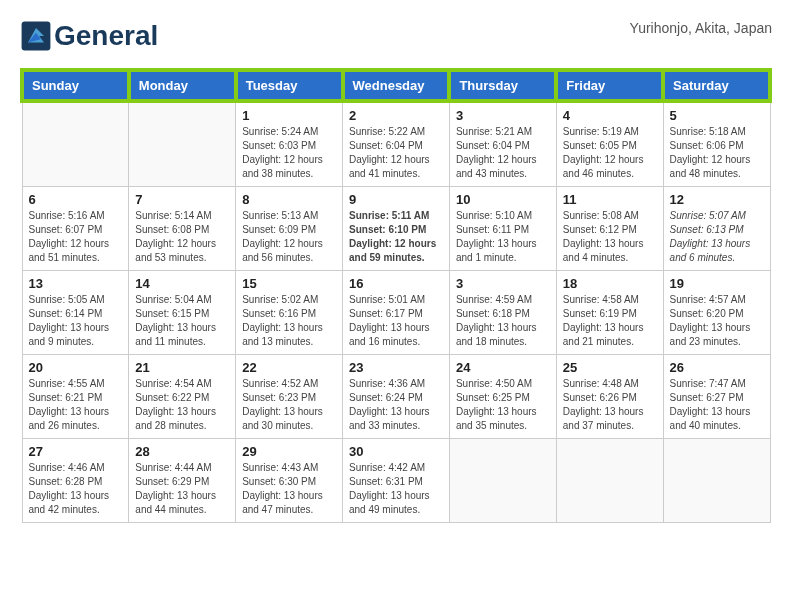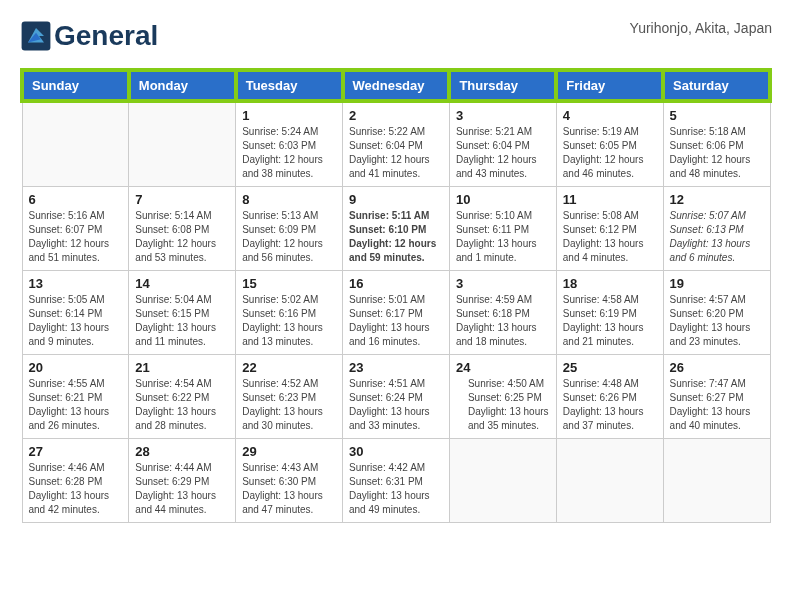--- a/index.html
+++ b/index.html
@@ -273,28 +273,28 @@
         </td>
         <td>
           <span class="day-number">22</span>
           <div class="day-info" style="white-space: pre-line;">Sunrise: 4:52 AM
 Sunset: 6:23 PM
 Daylight: 13 hours
 and 30 minutes.</div>
         </td>
         <td>
           <span class="day-number">23</span>
-          <div class="day-info" style="white-space: pre-line;">Sunrise: 4:51 AM
+          <div class="day-info" style="white-space: pre-line;">Sunrise: 4:36 AM
 Sunset: 6:24 PM
 Daylight: 13 hours
 and 33 minutes.</div>
         </td>
         <td>
           <span class="day-number">24</span>
-          <div class="day-info" style="white-space: pre-line; margin-left: 12px;">Sunrise: 4:50 AM
+          <div class="day-info" style="white-space: pre-line;">Sunrise: 4:50 AM
 Sunset: 6:25 PM
 Daylight: 13 hours
 and 35 minutes.</div>
         </td>
         <td>
           <span class="day-number">25</span>
           <div class="day-info" style="white-space: pre-line;">Sunrise: 4:48 AM
 Sunset: 6:26 PM
 Daylight: 13 hours
 and 37 minutes.</div>

